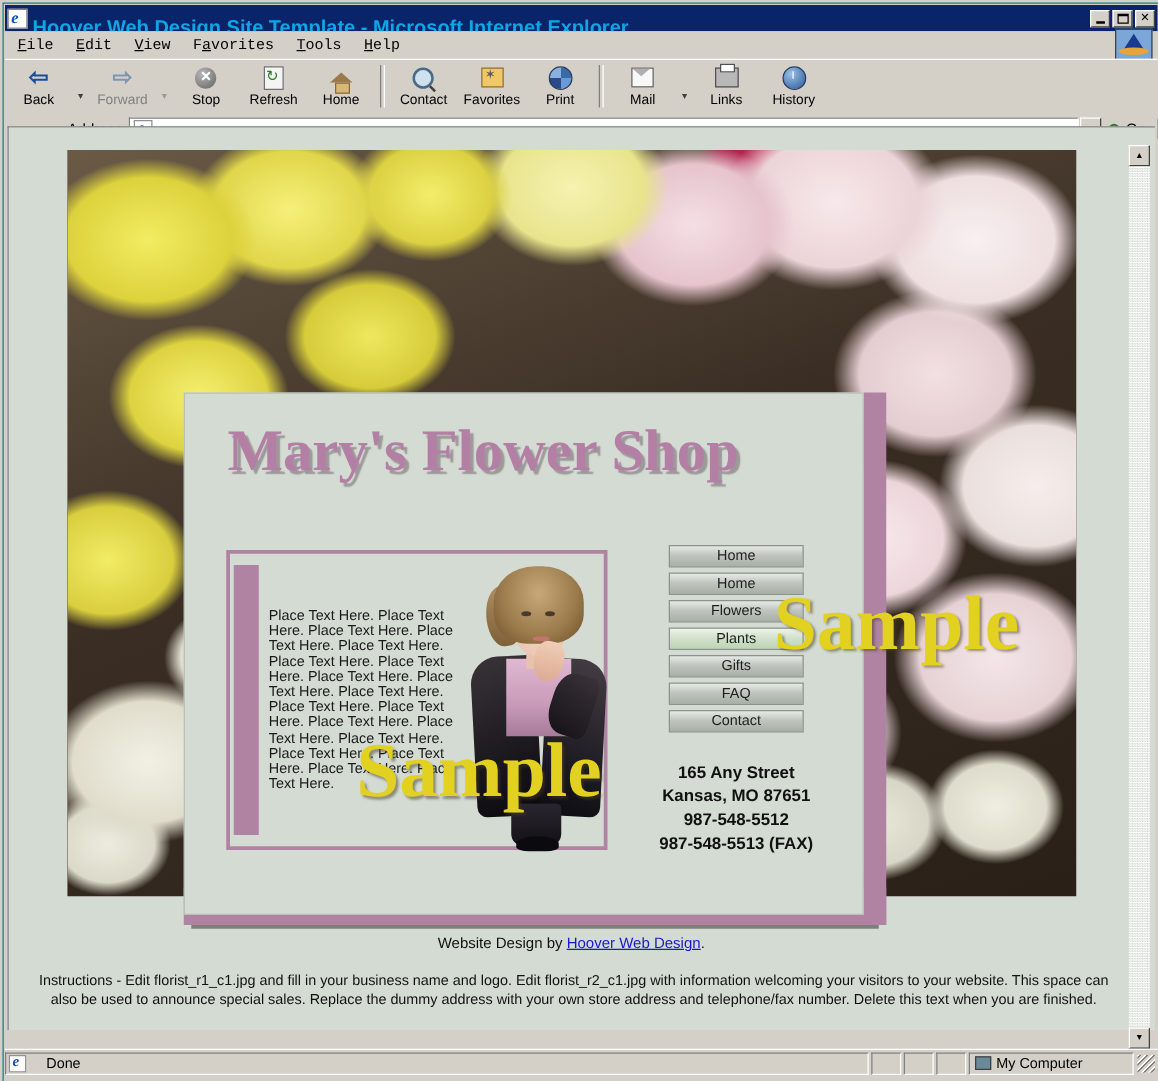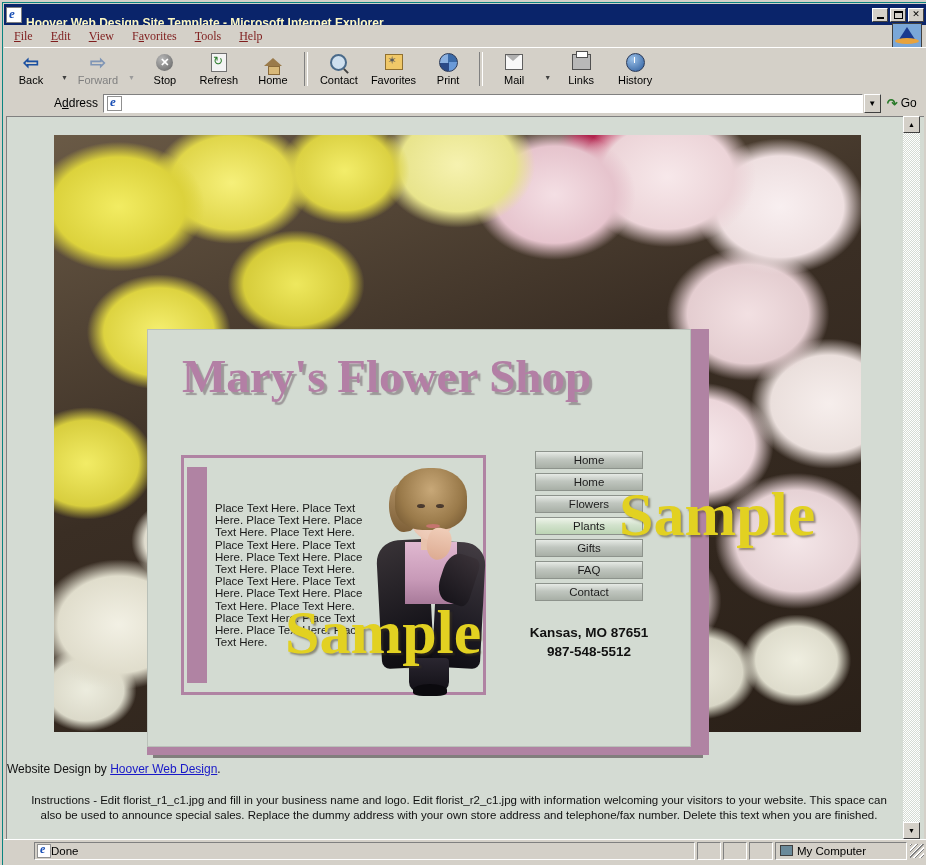--- a/index.html
+++ b/index.html
@@ -33,21 +33,21 @@
     width:16px;height:16px;margin-left:2px;margin-right:4px;
     background:#ffffff;border:1px solid #808080;position:relative;flex:none;
     box-sizing:border-box;
   }
   #title-icon:after{
     content:"e";position:absolute;left:2px;top:-2px;
     font-family:"Liberation Serif",serif;font-size:13px;font-style:italic;
     font-weight:bold;color:#1a4fb5;
   }
   #title-text{
-    color:#fef9c3;font-size:12px;font-weight:bold;
+    color:#0ea5e9;font-size:16px;font-weight:bold;
     font-family:"Liberation Sans",sans-serif;white-space:nowrap;
     letter-spacing:0px;
     margin-top:16px;
   }
   #title-buttons{margin-left:auto;display:flex;gap:2px;padding-right:2px;}
   .tbtn{
     width:16px;height:14px;background:#d4d0c8;
     border-top:1px solid #ffffff;border-left:1px solid #ffffff;
     border-right:1px solid #404040;border-bottom:1px solid #404040;
     position:relative;box-sizing:border-box;
@@ -61,22 +61,22 @@
   .tbtn.min .g:after{content:"";display:block;width:7px;height:2px;background:#000;}
   .tbtn.max .g:after{content:"";display:block;width:9px;height:8px;border:1px solid #000;border-top-width:2px;box-sizing:border-box;}
 
   
   #menubar{
     position:absolute;left:2px;top:23px;width:922px;height:22px;
     background:#d4d0c8;display:flex;align-items:center;
     border-bottom:1px solid #d4d0c8;
   }
   .menu-item{
-    font-size:12px;color:#7f1d1d;padding:2px 8px;margin-left:2px;
-    font-family:Liberation Serif, serif;cursor:default;
+    font-size:12px;color:#000000;padding:2px 8px;margin-left:2px;
+    font-family:Liberation Mono, monospace;cursor:default;
   }
   .menu-item u{text-decoration:underline;}
   #menu-logo{
     margin-left:auto;margin-right:4px;width:30px;height:26px;
     background:#7aa7d8;border:1px solid #404040;position:relative;overflow:hidden;
     box-sizing:border-box;
   }
   #menu-logo:before{
     content:"";position:absolute;left:5px;top:3px;width:0;height:0;
     border-left:9px solid transparent;border-right:9px solid transparent;
@@ -169,21 +169,21 @@
     box-sizing:border-box;flex:none;
   }
   #go-btn{display:flex;align-items:center;padding:0 7px 0 6px;font-size:12px;gap:3px;}
   #go-arrow{color:#2a7a2a;font-size:13px;font-weight:bold;}
   #links-btn{padding:0 7px 0 5px;font-size:12px;
     border-left:1px solid #808080;margin-left:2px;height:16px;
     display:flex;align-items:center;}
 
   
   #viewport{
-    position:absolute;left:4px;top:114px;width:918px;height:723px;
+    position:absolute;left:4px;top:99px;width:918px;height:723px;
     background:#d4dbd3;overflow:hidden;
     border-top:1px solid #808080;border-left:1px solid #808080;
     box-sizing:border-box;
   }
   #page{
     position:absolute;left:0;top:0;width:900px;height:721px;
     background:#d4dbd3;
   }
 
   
@@ -328,21 +328,21 @@
     position:absolute;font-family:"Liberation Serif",serif;
     font-weight:bold;color:#e2d121;
     text-shadow:2px 2px 2px rgba(70,60,30,.5);
     white-space:nowrap;pointer-events:none;
   }
   #sample1{left:612px;top:362px;font-size:62px;}
   #sample2{left:278px;top:480px;font-size:62px;}
 
   
   #credit{
-    position:absolute;left:0;top:645px;width:900px;
+    position:absolute;left:0;top:645px;width:900px;text-align:center;
     font-size:12px;color:#111;font-family:"Liberation Sans",sans-serif;
   }
   #credit a{color:#1919c8;text-decoration:underline;}
   #instructions{
     position:absolute;left:14px;top:676px;width:876px;text-align:center;
     font-size:11.5px;line-height:15px;color:#111;
     font-family:"Liberation Sans",sans-serif;
   }
 
   
@@ -368,21 +368,21 @@
     position:absolute;left:2px;bottom:2px;width:922px;height:22px;
     background:#d4d0c8;display:flex;align-items:center;
     border-top:1px solid #ffffff;box-sizing:border-box;
   }
   .st-pane{
     height:18px;border-top:1px solid #808080;border-left:1px solid #808080;
     border-right:1px solid #ffffff;border-bottom:1px solid #ffffff;
     display:flex;align-items:center;font-size:11.5px;box-sizing:border-box;
     font-family:"Liberation Sans",sans-serif;
   }
-  #st-main{flex:1;padding-left:2px;gap:0;margin-left:30px;}
+  #st-main{flex:1;padding-left:2px;gap:16px;}
   #st-ico{width:14px;height:14px;background:#fff;border:1px solid #909090;position:relative;flex:none;box-sizing:border-box;}
   #st-ico:after{content:"e";position:absolute;left:2px;top:-3px;font-family:"Liberation Serif",serif;
     font-size:12px;font-style:italic;font-weight:bold;color:#1a4fb5;}
   .st-small{width:24px;margin-left:2px;}
   #st-zone{width:132px;margin-left:2px;padding-left:4px;gap:4px;}
   #st-zone-ico{width:13px;height:11px;background:#6a8a9a;border:1px solid #404040;flex:none;box-sizing:border-box;}
   #st-grip{width:14px;height:14px;margin-left:3px;margin-right:2px;
     background:repeating-linear-gradient(135deg,#ffffff 0 1px,#808080 1px 2px,transparent 2px 4px);flex:none;}
 </style>
 </head>
@@ -562,22 +562,24 @@
           </div>
         <div class="navbtn">
             <span>FAQ</span>
           </div>
         <div class="navbtn">
             <span>Contact</span>
           </div>
       </div>
 
       <div id="addrinfo">
+        <div>165 Any Street</div>
         <div>Kansas, MO 87651</div>
         <div>987-548-5512</div>
+        <div>987-548-5513 (FAX)</div>
       </div>
 
       <div class="sample" id="sample1">Sample</div>
       <div class="sample" id="sample2">Sample</div>
 
       <div id="credit">
         <span>Website Design by </span><a href="#">Hoover Web Design</a><span>.</span>
       </div>
       <div id="instructions">Instructions - Edit florist_r1_c1.jpg and fill in your business name and logo. Edit florist_r2_c1.jpg with information welcoming your visitors to your website. This space can also be used to announce special sales. Replace the dummy address with your own store address and telephone/fax number. Delete this text when you are finished.</div>
 

